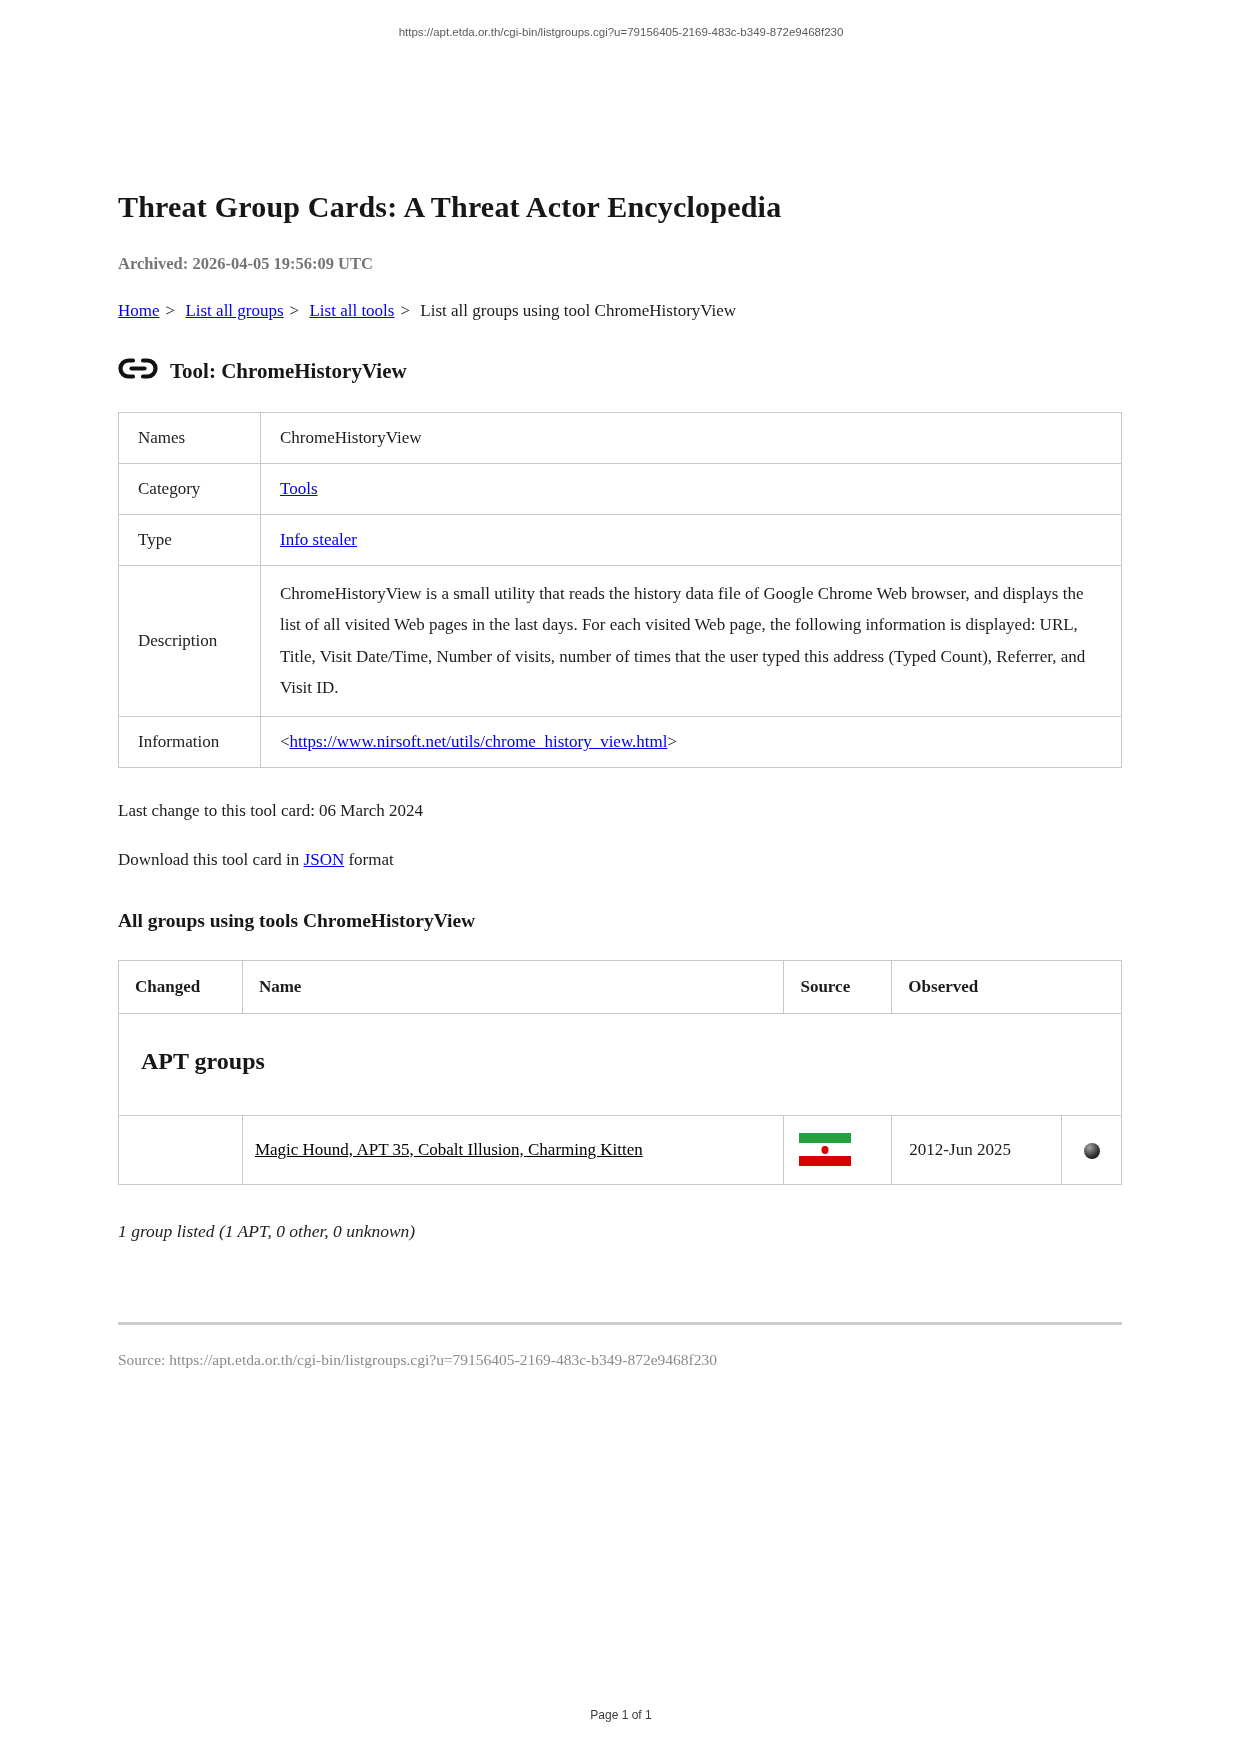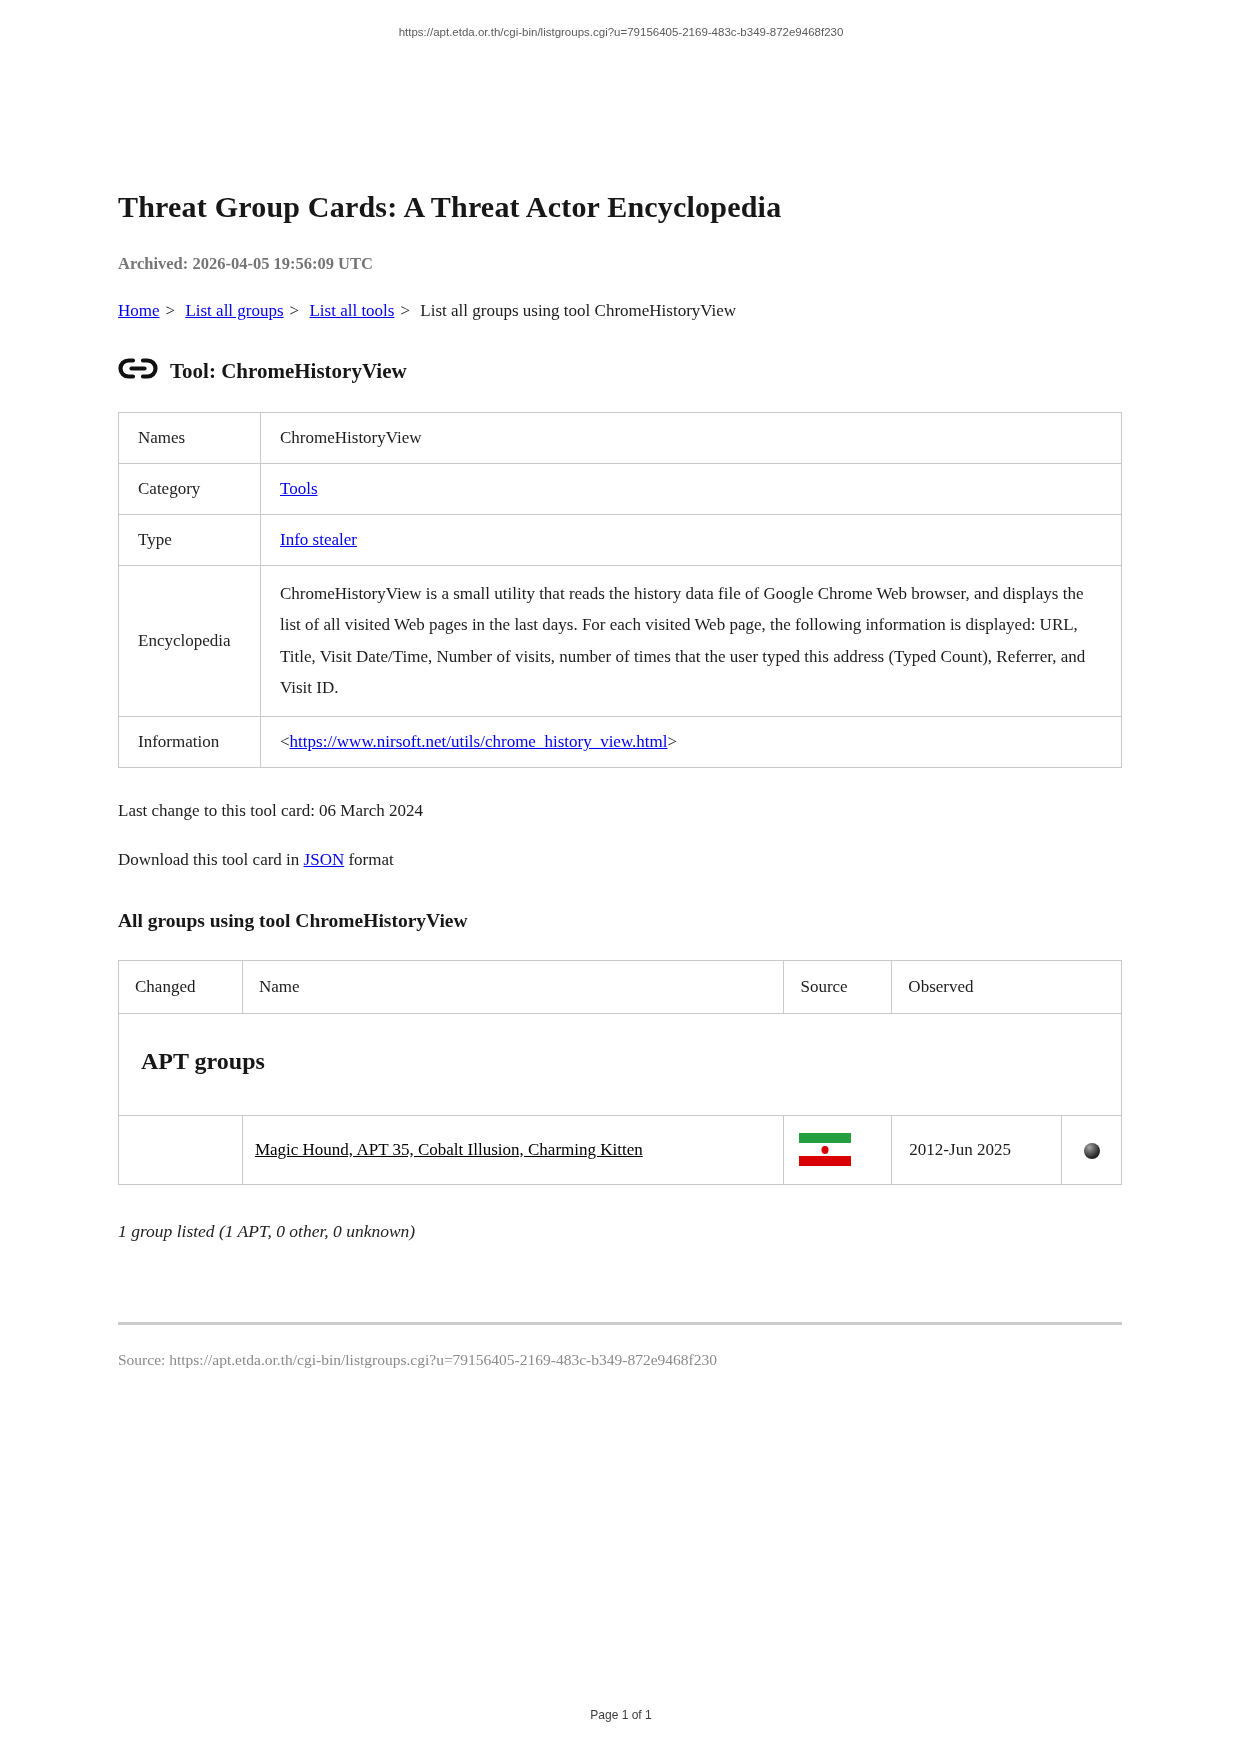--- a/index.html
+++ b/index.html
@@ -52,21 +52,21 @@
   }
   .tool-table td.label { width:142px; color:#222; }
   .tool-table a { color:#0000ee; text-decoration:underline; }
   .tool-table .desc { line-height:1.85; padding-top:12px; padding-bottom:12px; }
   .last-change { margin-top:33px; font-size:17px; }
   .download-line { margin-top:29px; font-size:17px; }
   .download-line a { color:#0000ee; text-decoration:underline; }
   h2.groups-heading { margin-top:40px; font-size:19.5px; font-weight:bold; color:#171717; }
   .groups-table { margin-top:28px; }
   .groups-table td { border:1px solid #c9c9c9; font-size:17px; vertical-align:middle; }
-  .groups-table td.h { padding:10px 16px; height:53px; }
+  .groups-table td.h { padding:10px 16px; height:53px;font-weight:bold; }
   .groups-table td.h-changed { width:124px; }
   .groups-table td.h-name { width:543px; }
   .groups-table td.h-country { width:108px; }
   .groups-table td.section-cell {
     padding:34px 36px 40px 22px;
   }
   .groups-table .section-title { font-size:24px; font-weight:bold; color:#171717; }
   .groups-table td.cell { padding:14px 12px; height:69px; }
   .groups-table td.cell-observed { width:170px; padding-left:17px; }
   .groups-table td.cell-icon { width:60px; text-align:center; }
@@ -141,37 +141,37 @@
       </tr>
       <tr>
         <td class="label">Category</td>
         <td><a href="#">Tools</a></td>
       </tr>
       <tr>
         <td class="label">Type</td>
         <td><a href="#">Info stealer</a></td>
       </tr>
       <tr>
-        <td class="label">Encyclopedia</td>
+        <td class="label">Description</td>
         <td class="desc">ChromeHistoryView is a small utility that reads the history data file of Google Chrome Web browser, and displays the list of all visited Web pages in the last days. For each visited Web page, the following information is displayed: URL, Title, Visit Date/Time, Number of visits, number of times that the user typed this address (Typed Count), Referrer, and Visit ID.</td>
       </tr>
       <tr>
         <td class="label">Information</td>
         <td><span>&lt;</span><a href="#">https://www.nirsoft.net/utils/chrome_history_view.html</a><span>&gt;</span></td>
       </tr>
     </tbody>
       </table>
 
     <div class="last-change">Last change to this tool card: 06 March 2024</div>
 
     <div class="download-line">
       <span>Download this tool card in </span><a href="#">JSON</a><span> format</span>
     </div>
 
-    <h2 class="groups-heading">All groups using tool ChromeHistoryView</h2>
+    <h2 class="groups-heading">All groups using tools ChromeHistoryView</h2>
 
     <table class="groups-table">
       <tbody>
           <tr>
         <td class="h h-changed">Changed</td>
         <td class="h h-name">Name</td>
         <td class="h h-country">Source</td>
         <td class="h" colspan="2">Observed</td>
       </tr>
       <tr>

